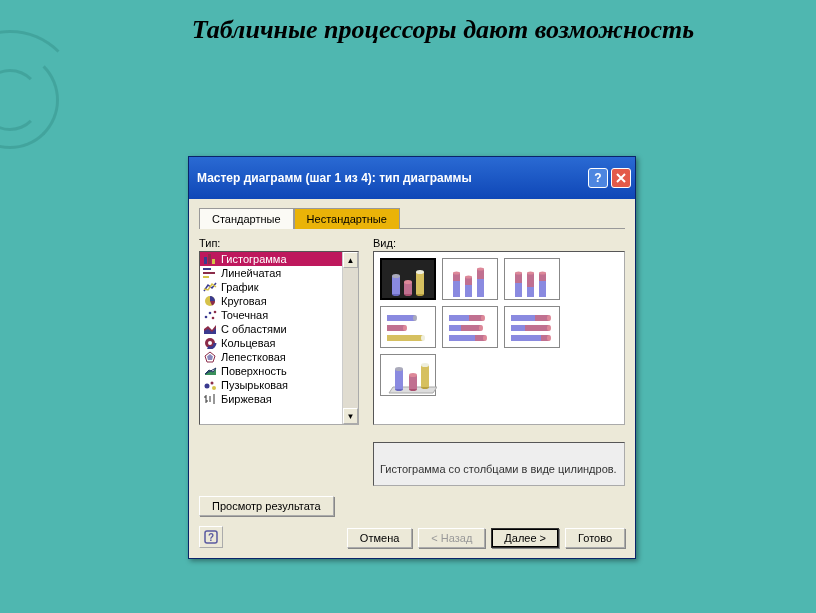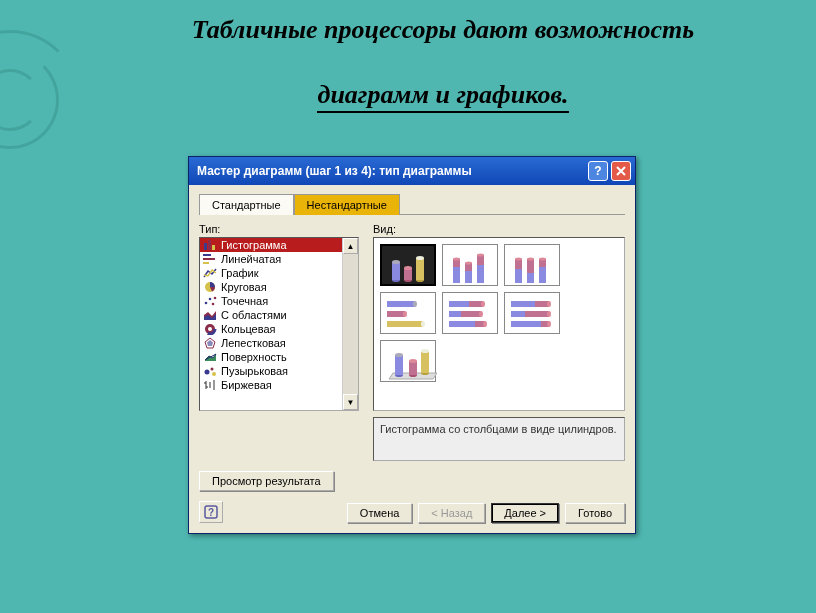--- a/index.html
+++ b/index.html
@@ -82,21 +82,21 @@
   .dialog {
     position: absolute;
     left: 188px;
     top: 156px;
     width: 448px;
     background: #ece9d8;
     border: 1px solid #0a246a;
     box-shadow: 2px 2px 5px rgba(0,0,0,0.4);
   }
   .titlebar {
-    height: 28px;
+    height: 42px;
     background: linear-gradient(#2a6ad3,#0f47b7);
     color: #fff;
     display: flex;
     align-items: center;
     padding: 0 4px 0 8px;
     font-weight: bold;
     font-size: 12px;
   }
   .titlebar .title { flex: 1; }
   .tbbtn {
@@ -145,21 +145,21 @@
     overflow: hidden;
   }
   .listbox li {
     display: flex;
     align-items: center;
     gap: 4px;
     padding: 1px 3px;
     font-size: 11px;
     white-space: nowrap;
   }
-  .listbox li.selected { background: #b91c1c; color: #fff; }
+  .listbox li.selected { background: #be185d; color: #fff; }
   .list-icon { width: 14px; height: 12px; flex: 0 0 14px; }
   .scrollbar {
     width: 16px;
     background: #ece9d8;
     display: flex;
     flex-direction: column;
     border-left: 1px solid #ccc;
   }
   .scrollbar .arrow-btn {
     height: 16px;
@@ -180,24 +180,24 @@
     align-content: start;
   }
   .thumb {
     width: 56px; height: 42px;
     border: 1px solid #888;
     background: #fff;
     position: relative;
   }
   .thumb.selected { border: 2px solid #000; background: #222; }
   .desc-box {
-    margin-top: 6px;
+    margin-top: 17px;
     border: 1px inset #aaa;
     background: #eee;
-    padding: 5px 6px;
+    padding: 20px 6px;
     height: 44px;
     font-size: 11px;
     color: #333;
   }
   .btn-row {
     display: flex;
     gap: 6px;
     margin-top: 10px;
     align-items: flex-end;
   }
@@ -219,21 +219,20 @@
   }
 </style>
 </head>
 <body>
 
 <div class="spiral"></div>
 
 <div class="headline">
   <span>Табличные процессоры дают возможность</span><br>
   <br>
-  <span class="uline">диаграмм и графиков.</span>
 </div>
 
 <div class="arrow-wrap">
   <div class="arrow-line"></div>
   <div class="arrow-head"></div>
 </div>
 
 <div class="dialog">
   <div class="titlebar">
     <span class="title">Мастер диаграмм (шаг 1 из 4): тип диаграммы</span>

